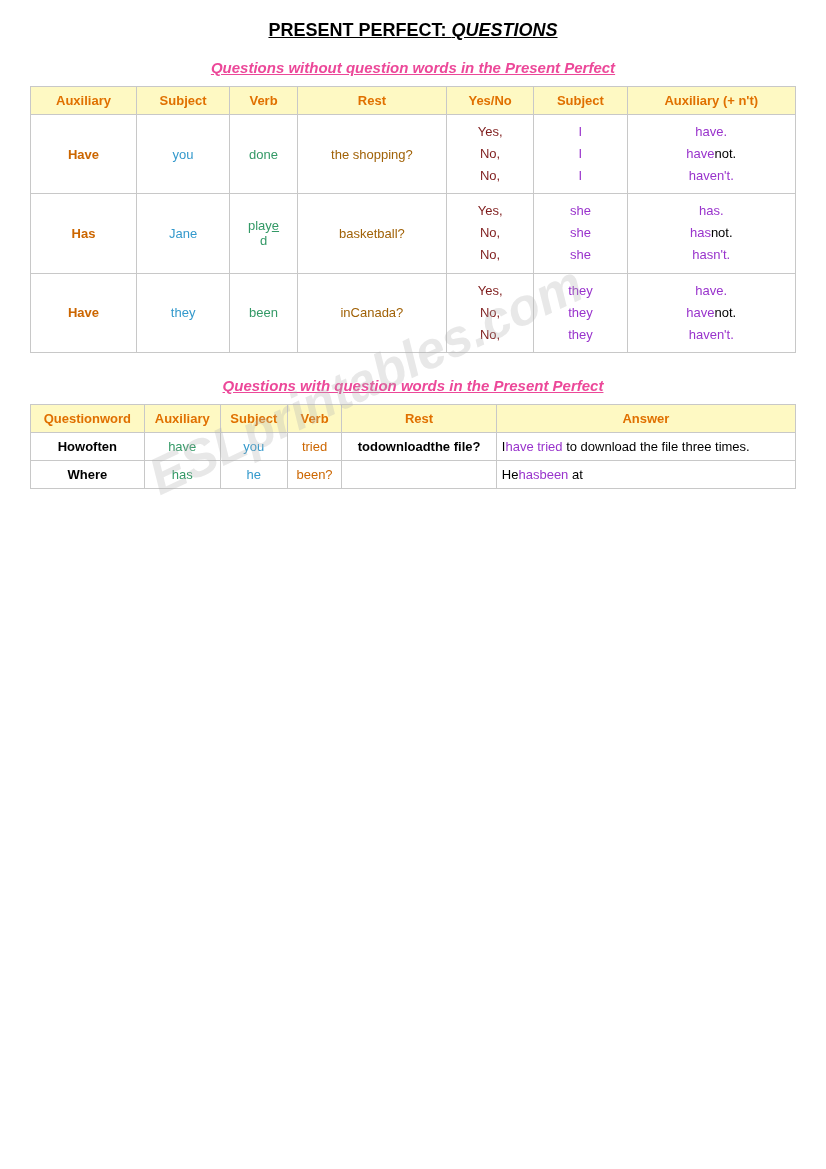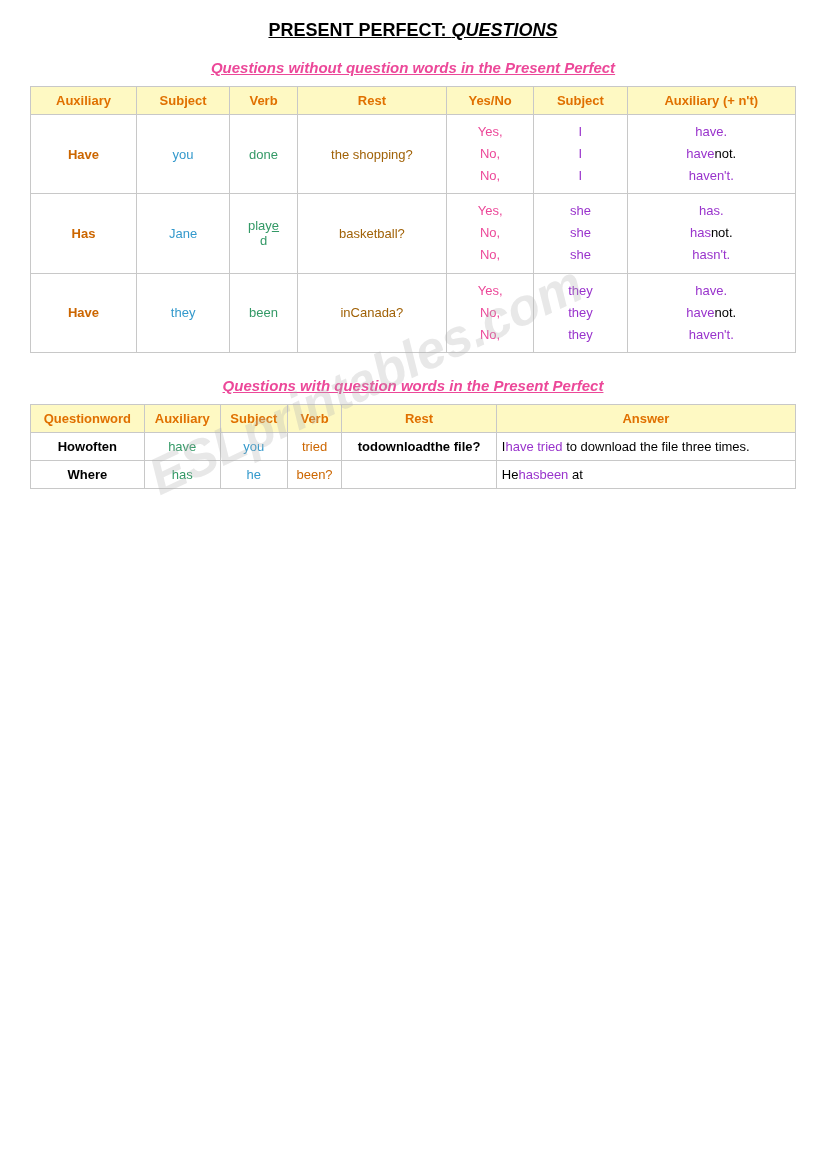--- a/index.html
+++ b/index.html
@@ -55,21 +55,21 @@
       font-weight: bold;
       font-size: 13px;
     }
     tbody tr {
       background: #fff;
     }
     .col-aux { color: #cc6600; font-weight: bold; }
     .col-subj { color: #3399cc; font-weight: normal; }
     .col-verb { color: #339966; font-weight: normal; }
     .col-rest { color: #a16207; font-weight: normal; }
-    .col-yesno { color: #ec4899; margin-top: 20px; }
+    .col-yesno { color: #7f1d1d; margin-top: 20px; }
     .col-subj2 { color: #9933cc; font-weight: normal; }
 
     
     .col-qword { color: #000; font-weight: bold; }
     .col-aux-g { color: #339966; }
     .col-subj-b { color: #3399cc; }
     .col-verb-p { color: #cc6600; }
     .col-rest2 { color: #000; font-weight: bold; }
 
     .answer-cell { text-align: left; }

